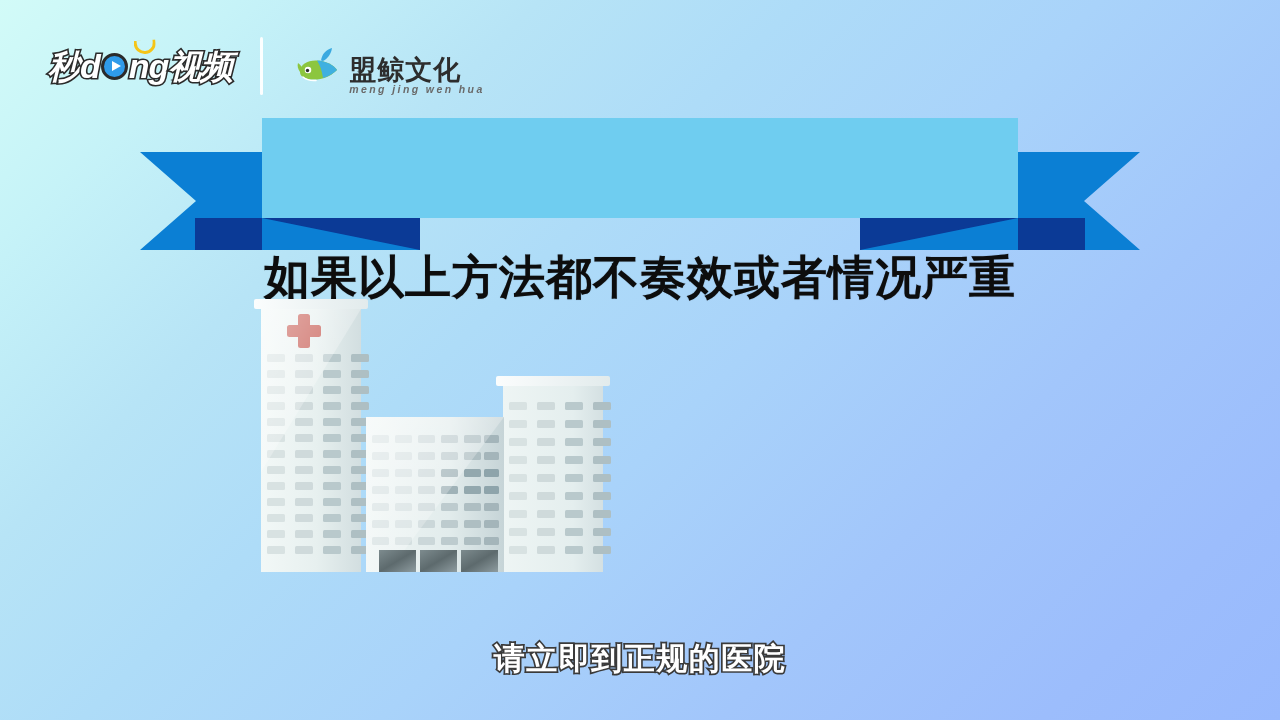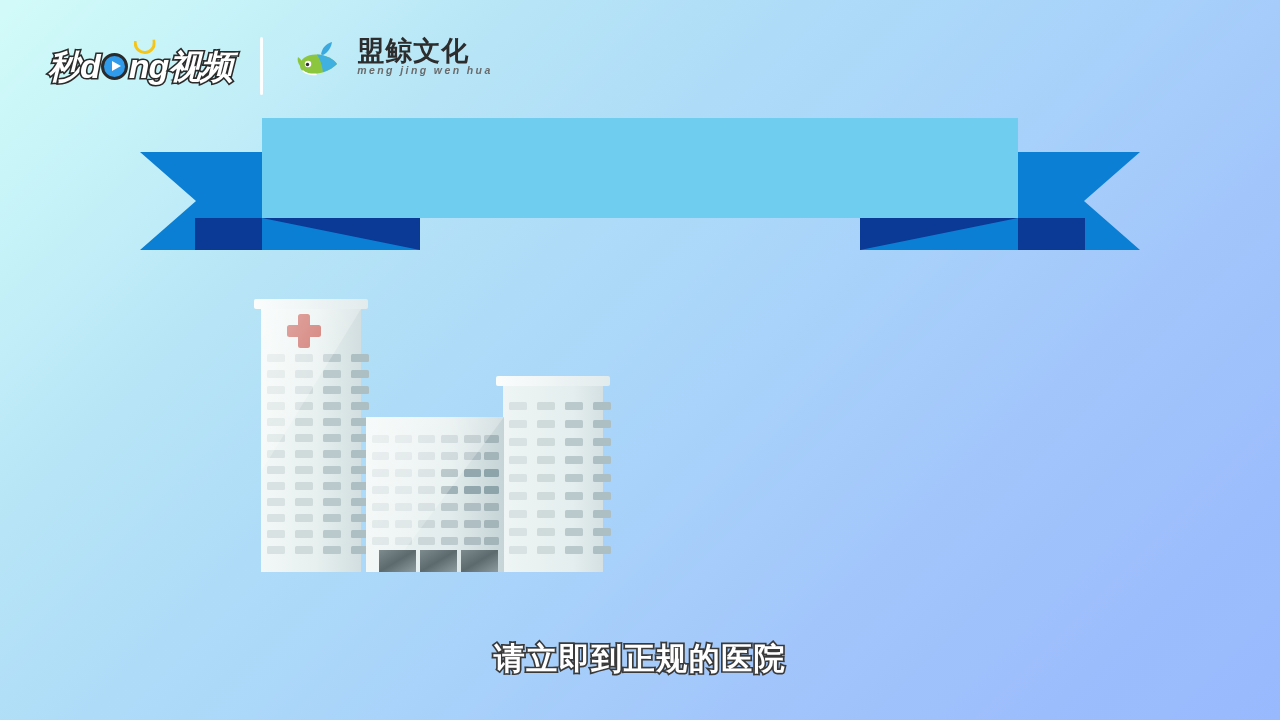--- a/index.html
+++ b/index.html
@@ -96,23 +96,22 @@
     width: 3px;
     height: 58px;
     background: #ffffff;
     margin: 0 30px 0 28px;
     border-radius: 2px;
     opacity: .95;
   }
 
   .brand-secondary {
     display: flex;
-    align-items: flex-start;
+    align-items: flex-end;
     height: 56px;
-    gap: 8px;
   }
   .whale-mark {
     width: 50px;
     height: 50px;
     flex: none;
     margin-right: 6px;
   }
   .bs-copy {
     display: flex;
     flex-direction: column;
@@ -235,20 +234,21 @@
 
       <polygon points="262,108 420,140 195,140 195,108" fill="#0b3a96"></polygon>
       <polygon points="262,108 420,140 262,140" fill="#0b7fd4"></polygon>
 
       <polygon points="1140,42 1018,42 1018,140 1140,140 1084,91" fill="#0b7fd4"></polygon>
       <polygon points="1018,108 860,140 1085,140 1085,108" fill="#0b3a96"></polygon>
       <polygon points="1018,108 860,140 1018,140" fill="#0b7fd4"></polygon>
 
       <rect x="262" y="8" width="756" height="100" fill="#6fcdf0"></rect>
     </svg>
+    <div id="banner-text">如果以上方法都不奏效或者情况严重</div>
   </div>
 
   <div id="hospital">
     <svg width="372" height="288" viewBox="0 0 372 288">
       <defs>
         <linearGradient id="gLeft" x1="0" y1="0" x2="1" y2="0">
           <stop offset="0%" stop-color="#f2f8f7"></stop>
           <stop offset="55%" stop-color="#e7f0ef"></stop>
           <stop offset="100%" stop-color="#d2dee0"></stop>
         </linearGradient>

